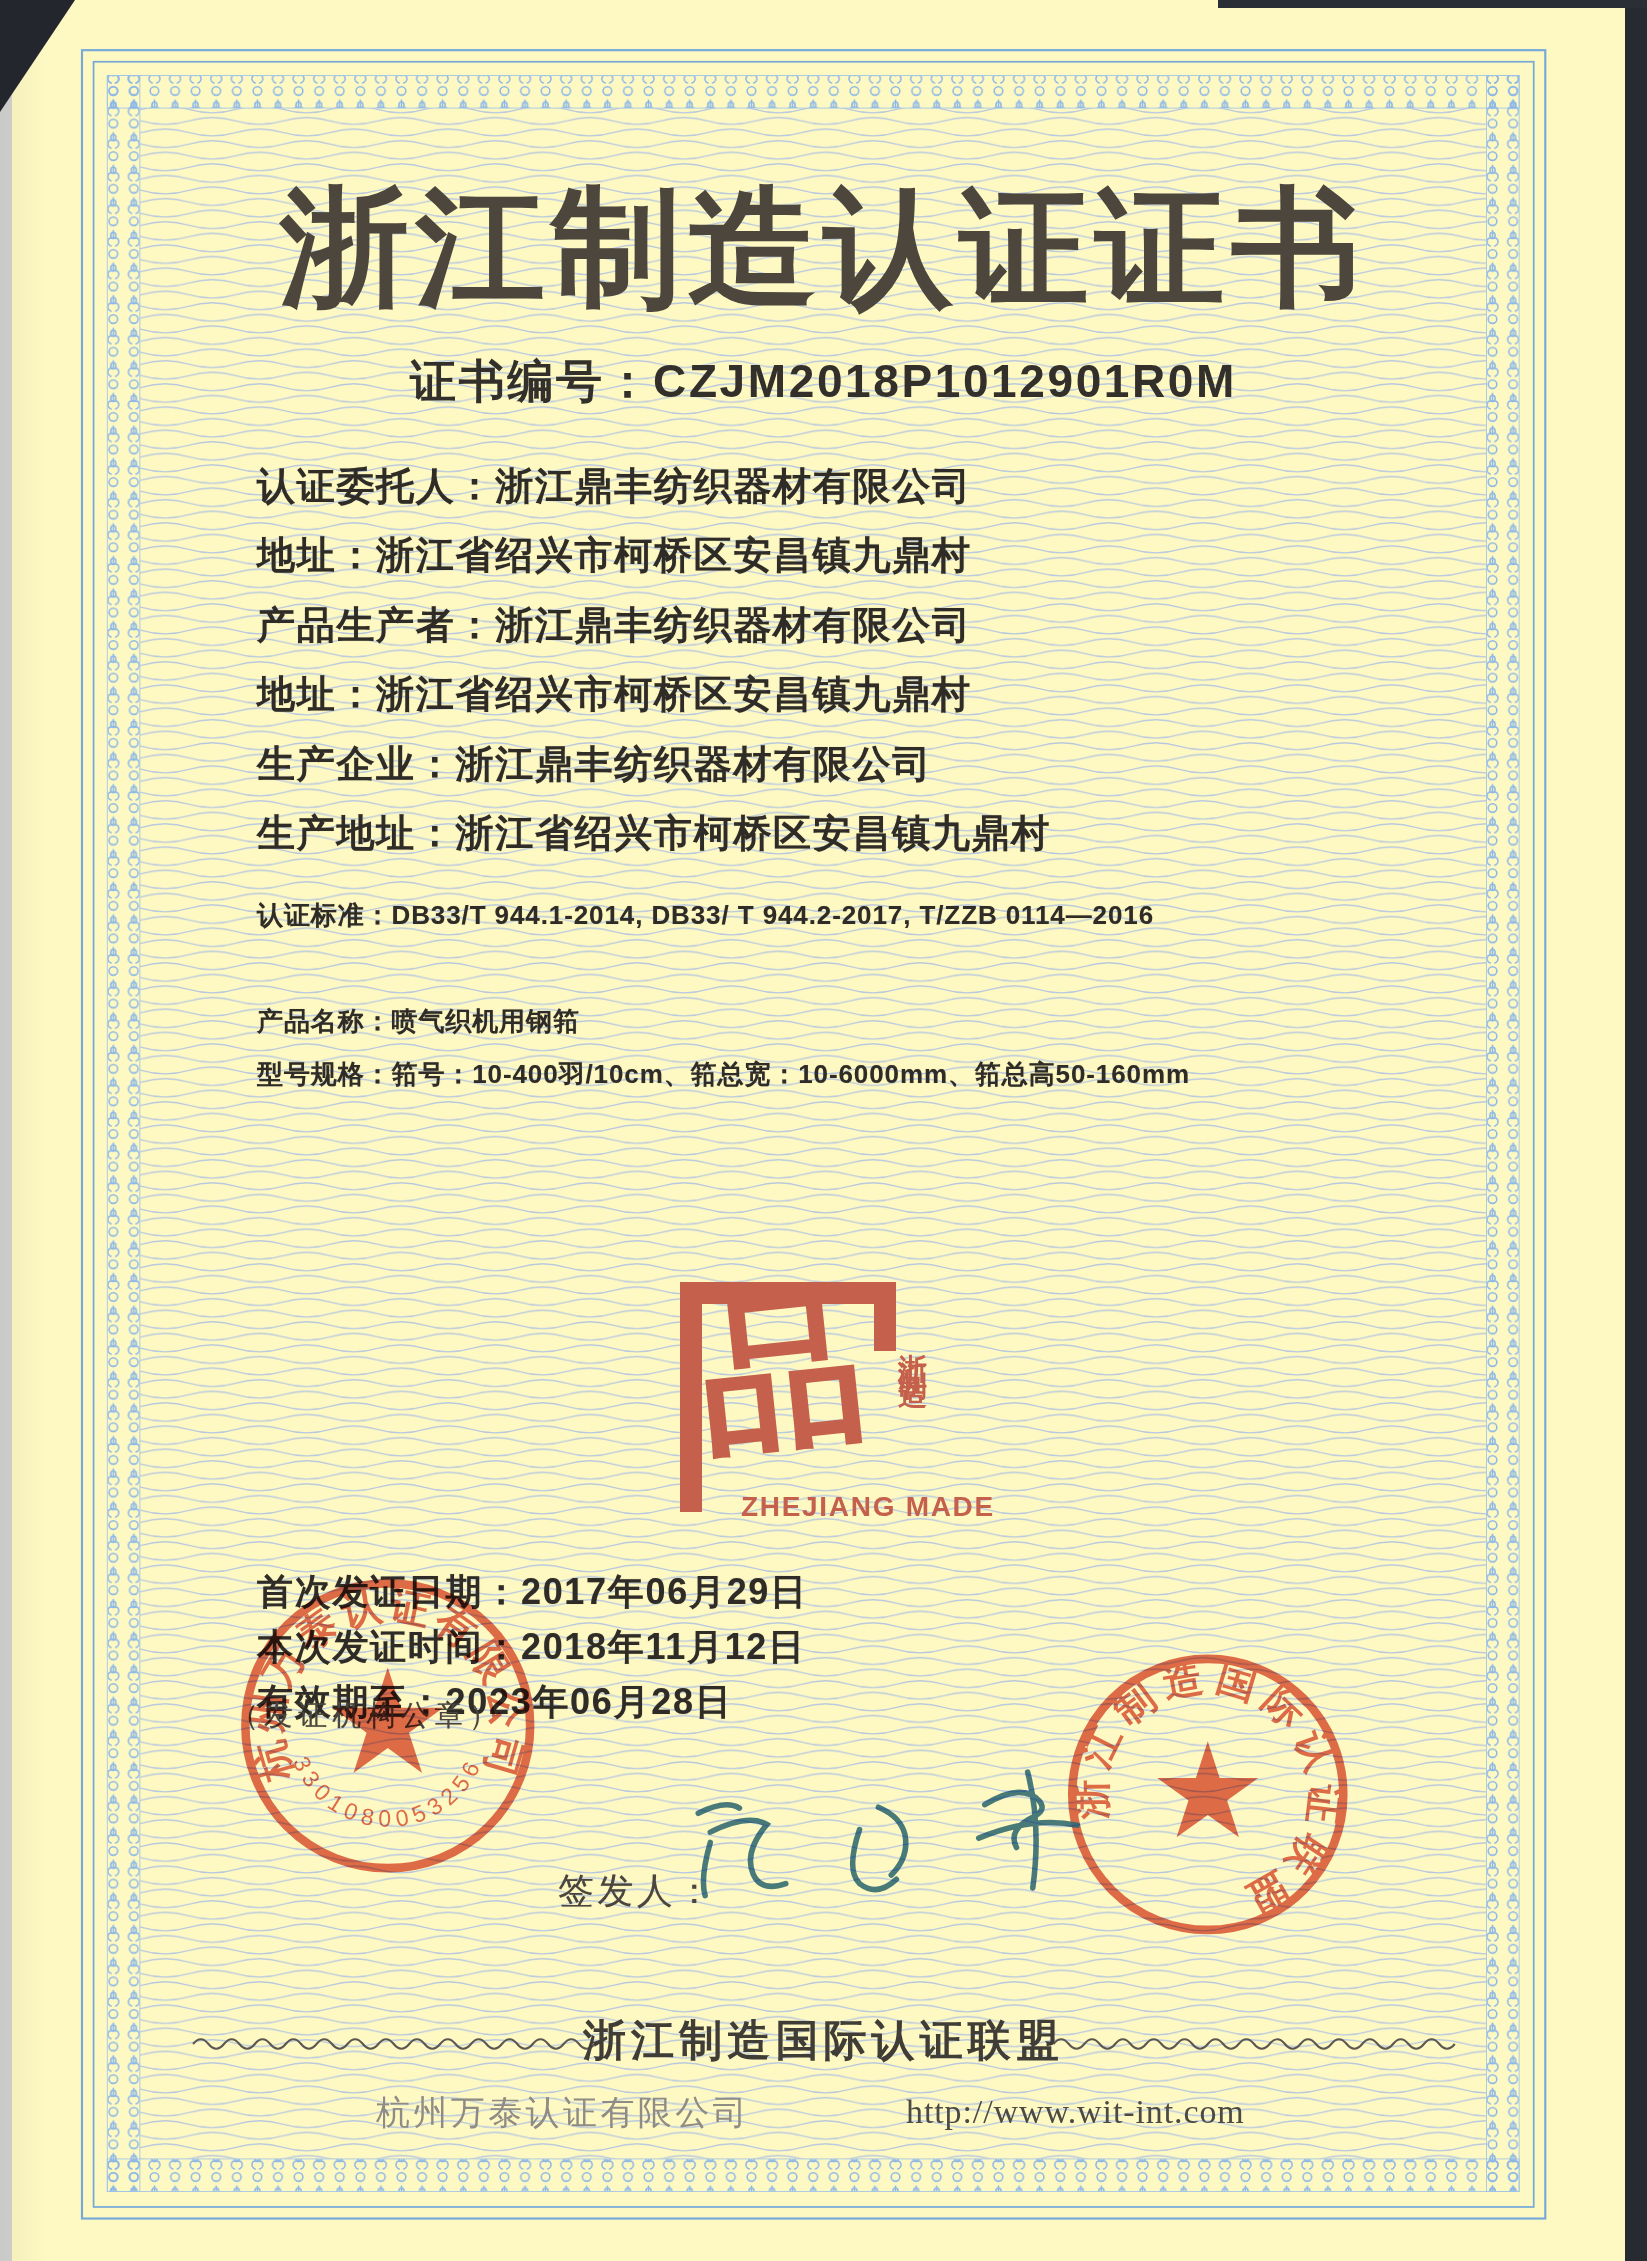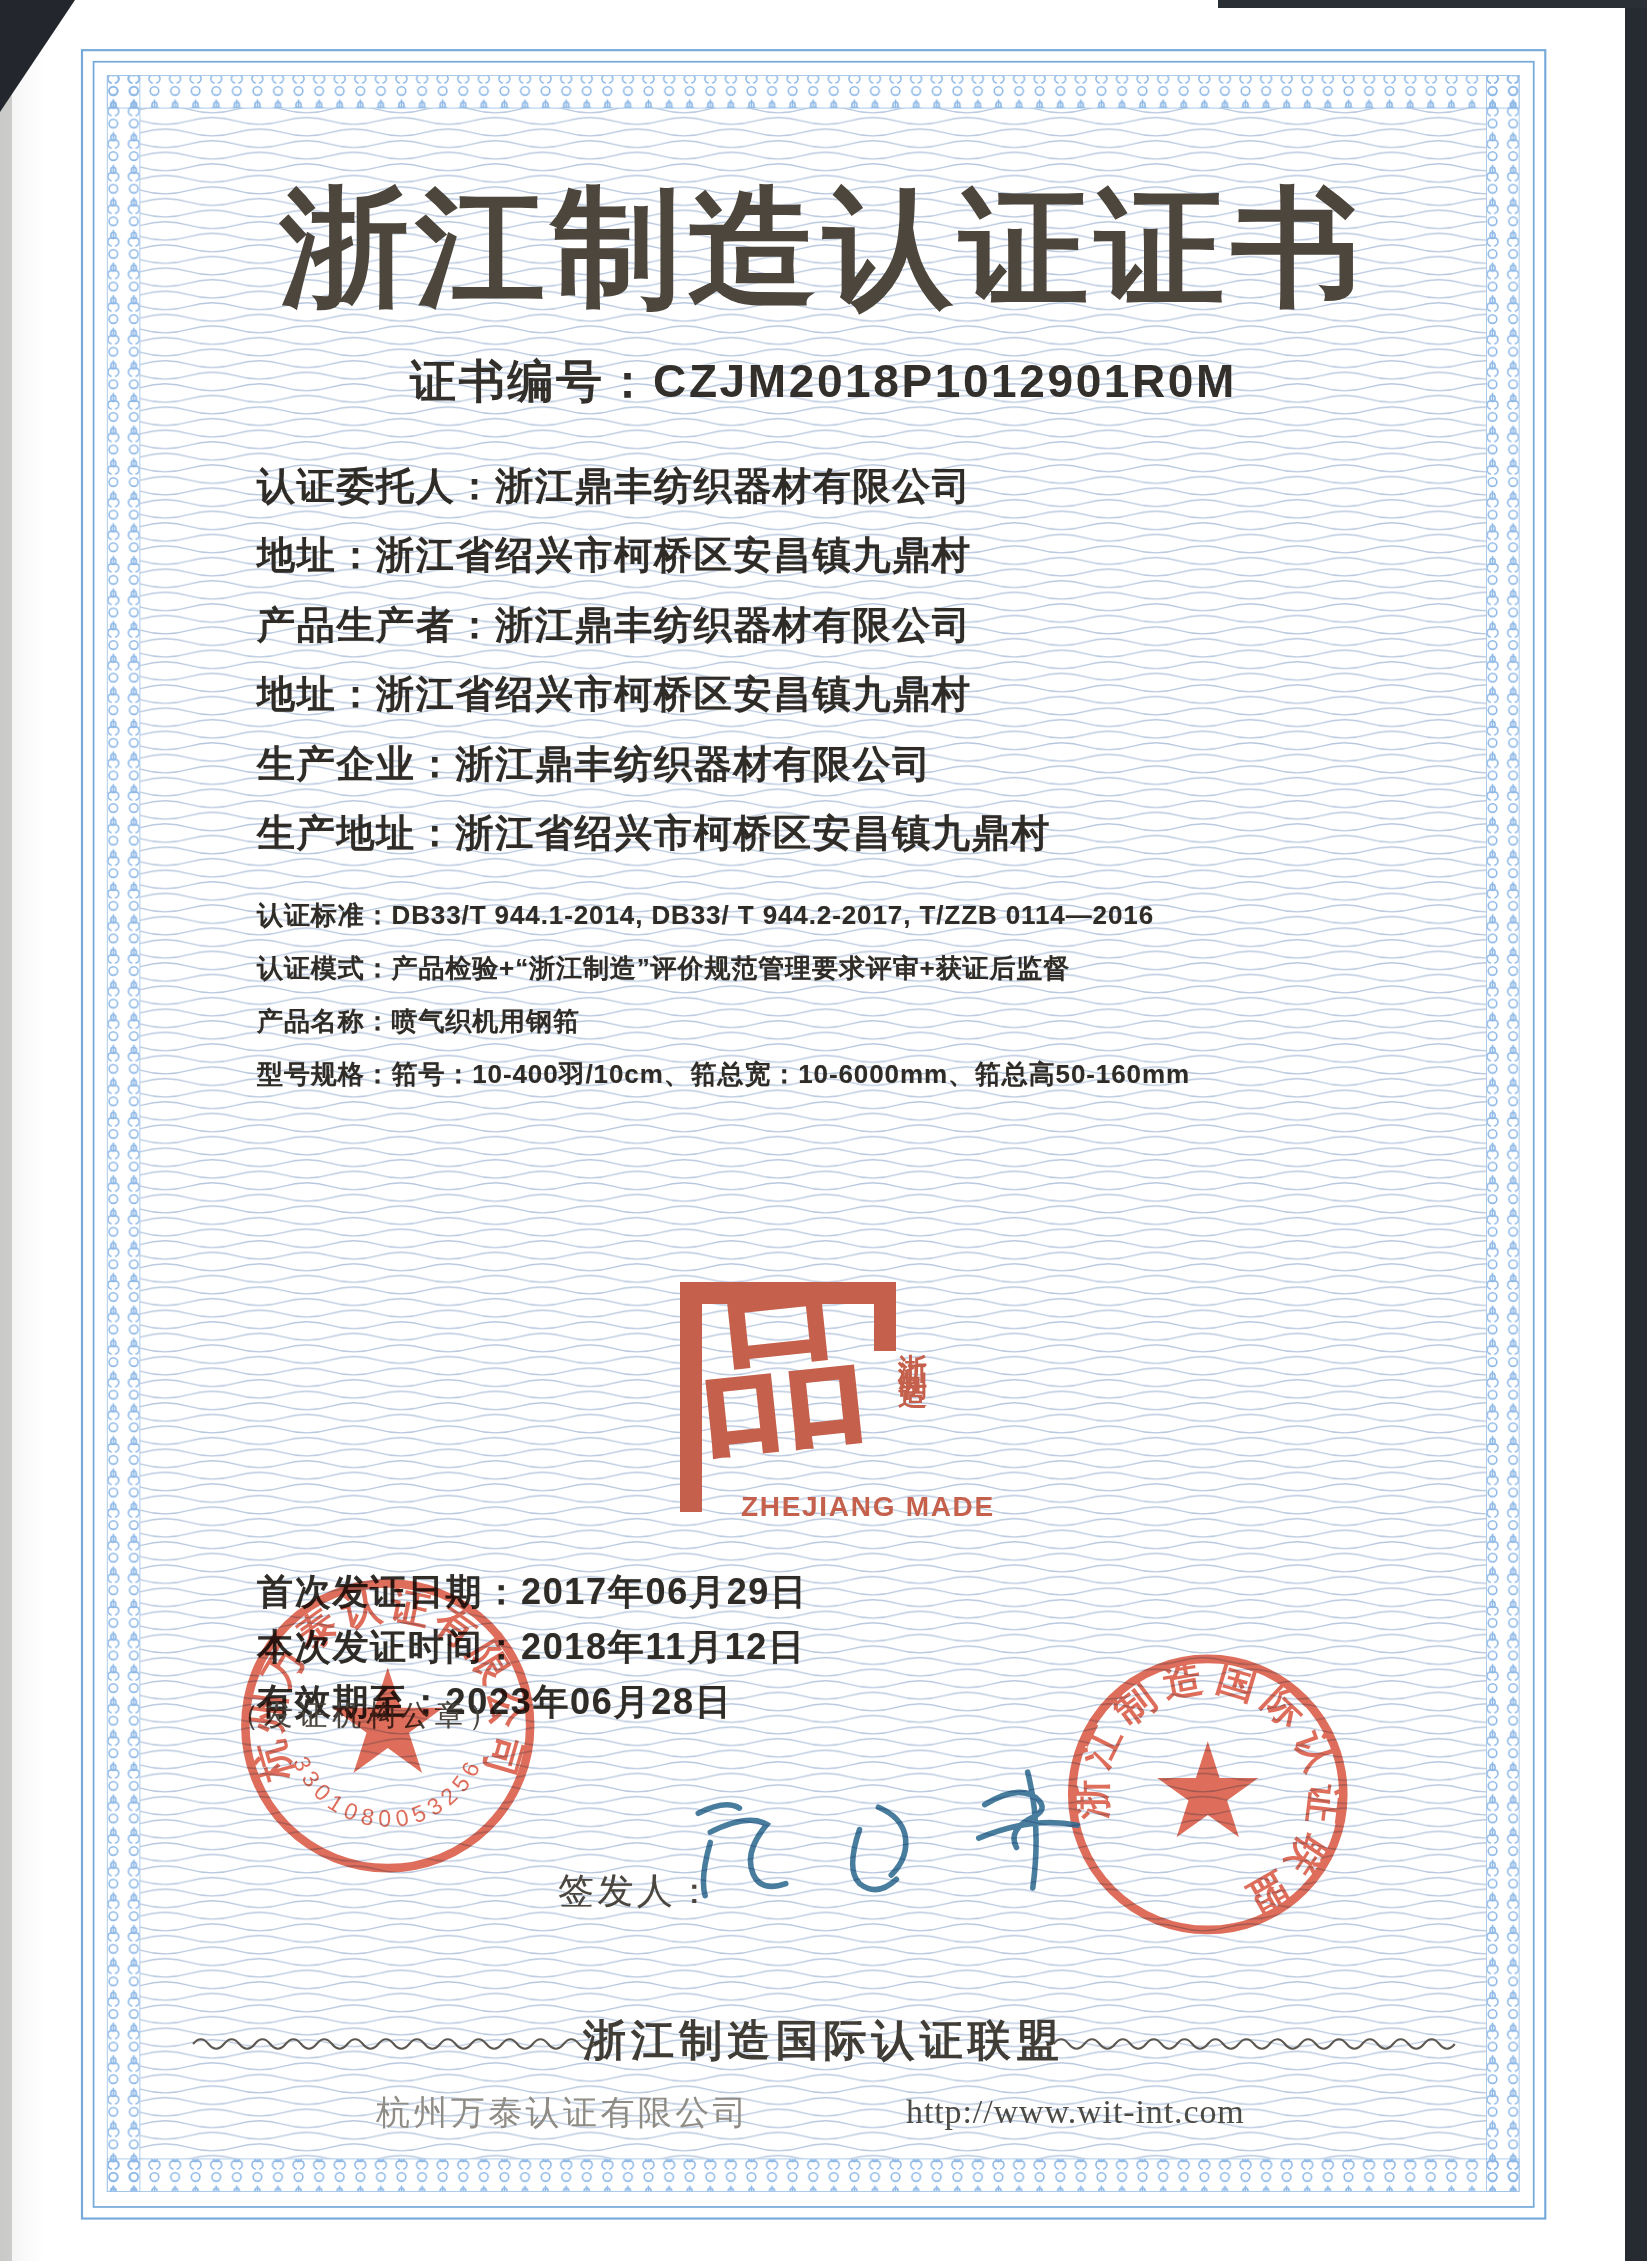--- a/index.html
+++ b/index.html
@@ -1,16 +1,16 @@
 <!DOCTYPE html>
 <html style="font-size:13.7px"><head>
 <meta charset="utf-8">
 <style>
   html,body{margin:0;padding:0;background:#b9b9b7;}
-  #paper{position:relative;width:1647px;height:2261px;background:#ffffff;overflow:hidden;
+  #paper{position:relative;width:1647px;height:2261px;background:#fef9c3;overflow:hidden;
          font-family:"Liberation Sans",sans-serif;}
   .abs{position:absolute;}
   svg{display:block;}
   
   #content{position:absolute;inset:0;z-index:2;}
   .line{position:absolute;white-space:nowrap;font-weight:bold;color:#2f2c27;
         font-family:"Liberation Sans",sans-serif;text-shadow:0 0 0.9px rgba(47,44,39,.35);}
   .f44{font-size:38px;letter-spacing:1.7px;line-height:1.1;}
   .f40{font-size:26px;letter-spacing:0.9px;line-height:1.1;}
   .fdate{font-size:36px;letter-spacing:1.7px;line-height:1.1;text-align:right;}
@@ -89,21 +89,20 @@
     <div id="certno"><span>证书编号：</span><span>CZJM2018P1012901R0M</span></div>
 
     <div class="line f44" style="left:257px;top:466px"><span>认证委托人：</span><span>浙江鼎丰纺织器材有限公司</span></div>
     <div class="line f44" style="left:257px;top:535px"><span>地址：</span><span>浙江省绍兴市柯桥区安昌镇九鼎村</span></div>
     <div class="line f44" style="left:257px;top:605px"><span>产品生产者：</span><span>浙江鼎丰纺织器材有限公司</span></div>
     <div class="line f44" style="left:257px;top:674px"><span>地址：</span><span>浙江省绍兴市柯桥区安昌镇九鼎村</span></div>
     <div class="line f44" style="left:257px;top:744px"><span>生产企业：</span><span>浙江鼎丰纺织器材有限公司</span></div>
     <div class="line f44" style="left:257px;top:813px"><span>生产地址：</span><span>浙江省绍兴市柯桥区安昌镇九鼎村</span></div>
 
     <div class="line f40" style="left:257px;top:901px"><span>认证标准：</span><span>DB33/T 944.1-2014, DB33/ T 944.2-2017, T/ZZB 0114—2016</span></div>
-    <div class="line f40" style="left:257px;top:954px"><span>认证模式：</span><span>产品检验+“浙江制造”评价规范管理要求评审+获证后监督</span></div>
     <div class="line f40" style="left:257px;top:1007px"><span>产品名称：</span><span>喷气织机用钢筘</span></div>
     <div class="line f40" style="left:257px;top:1060px"><span>型号规格：</span><span>筘号：10-400羽/10cm、筘总宽：10-6000mm、筘总高50-160mm</span></div>
 
 
     <div id="logo">
       <div class="bar-top"></div>
       <div class="bar-stub"></div>
       <div class="bar-left"></div>
       <div class="glyph">品</div>
       <div class="side">浙江制造</div>

